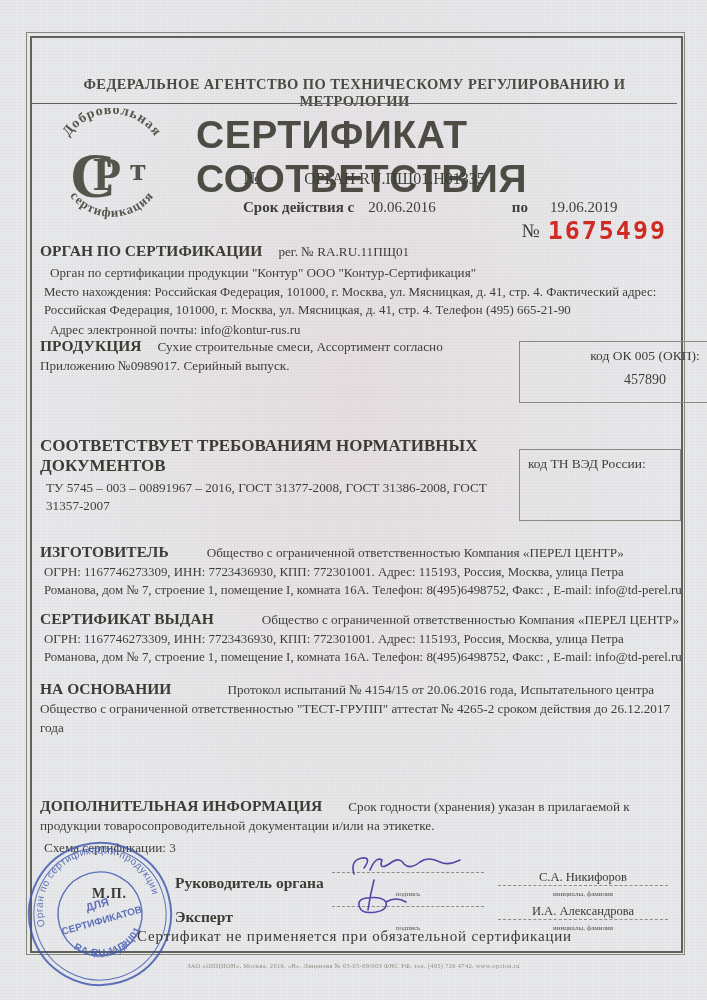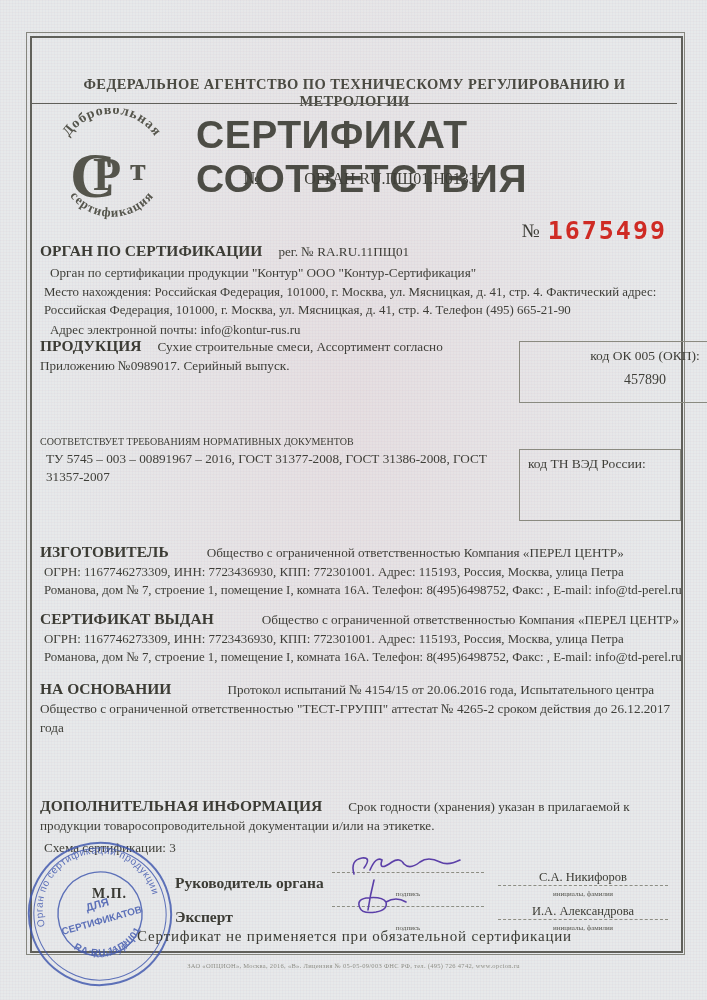--- a/index.html
+++ b/index.html
@@ -30,21 +30,21 @@
   .valid-row b{font-weight:700;}
   .valid-row .vfrom{margin-left:14px;}
   .valid-row .vpo{margin-left:76px;font-weight:700;}
   .valid-row .vto{margin-left:22px;}
   .formnum{position:absolute;right:40px;top:216px;white-space:nowrap;}
   .formnum .nl{font-size:19px;color:#3e3e38;margin-right:8px;}
   .formnum .nv{font-family:"DejaVu Sans Mono", monospace;font-size:25px;font-weight:700;
                color:#cf2b24;letter-spacing:2px;vertical-align:-2px;}
   .sec{position:absolute;left:40px;width:642px;}
   .sec .lbl{font-weight:700;font-size:15.5px;color:#3c3c35;}
-  .sec .lbl-sm{font-weight:400;font-size:10px;color:#3c3c35;}
+  .sec .lbl-sm{font-weight:700;font-size:17px;color:#3c3c35;}
   .sec .body{font-size:13.2px;line-height:1.38;}
   .sec .small{font-size:12.9px;line-height:1.38;}
   .flexline{display:flex;align-items:baseline;gap:16px;}
   .codebox{position:absolute;border:1px solid #8a8a80;text-align:center;font-size:13.5px;}
   .codebox .cb-l{margin-top:6px;}
   .codebox .cb-v{margin-top:8px;font-size:14px;}
   .sigrole{position:absolute;left:175px;font-weight:700;font-size:15.5px;color:#3c3c35;}
   .sigline{position:absolute;width:152px;border-bottom:1px dashed #8d8d83;}
   .sigcap{position:absolute;width:152px;text-align:center;font-size:7px;color:#55554e;}
   .nameline{position:absolute;width:170px;border-bottom:1px dashed #8d8d83;text-align:center;
@@ -83,20 +83,23 @@
     <text x="47" y="82" font-size="46" font-weight="bold" fill="#55554c" font-family="Liberation Serif, serif">Р</text>
     <text x="84" y="72" font-size="32" font-weight="bold" fill="#55554c" font-family="Liberation Serif, serif">т</text>
   </svg>
 
   <div class="title">СЕРТИФИКАТ СООТВЕТСТВИЯ</div>
 
   <div class="num-row">
     <span class="nlabel">№</span><span>ОРГАН RU.ПЩ01.Н01335</span>
   </div>
 
+  <div class="valid-row">
+    <b>Срок действия  с</b><span class="vfrom">20.06.2016</span><span class="vpo">по</span><span class="vto">19.06.2019</span>
+  </div>
 
   <div class="formnum">
     <span class="nl">№</span><span class="nv">1675499</span>
   </div>
 
   <div class="sec" style="top:242px;">
     <div class="flexline">
       <span class="lbl">ОРГАН ПО СЕРТИФИКАЦИИ</span>
       <span class="body">рег. № RA.RU.11ПЩ01</span>
     </div>

